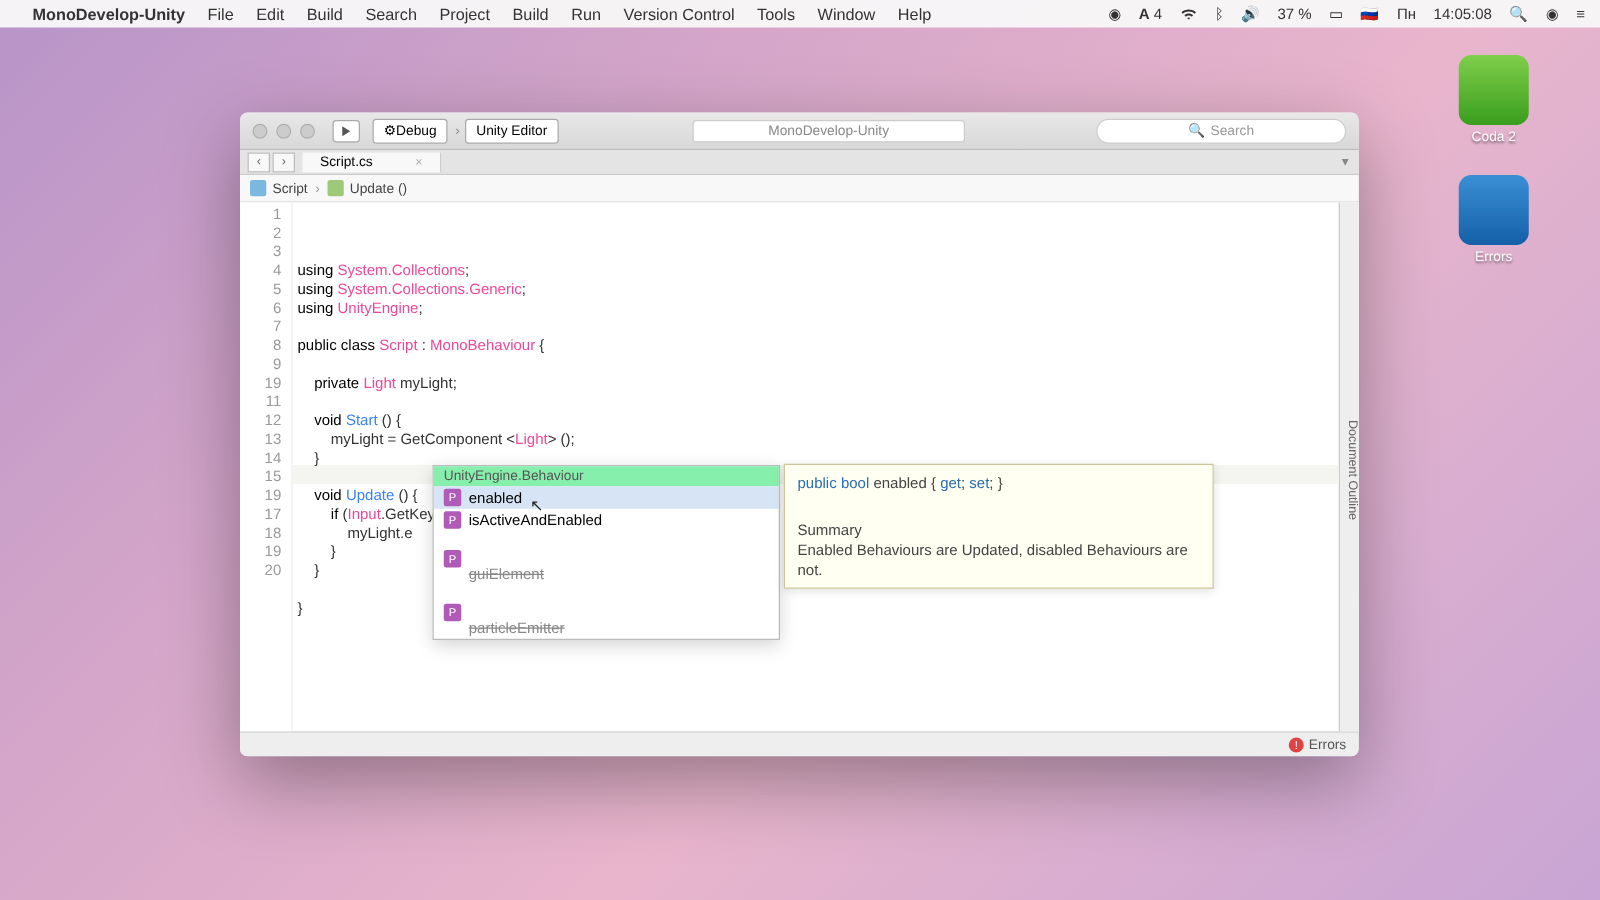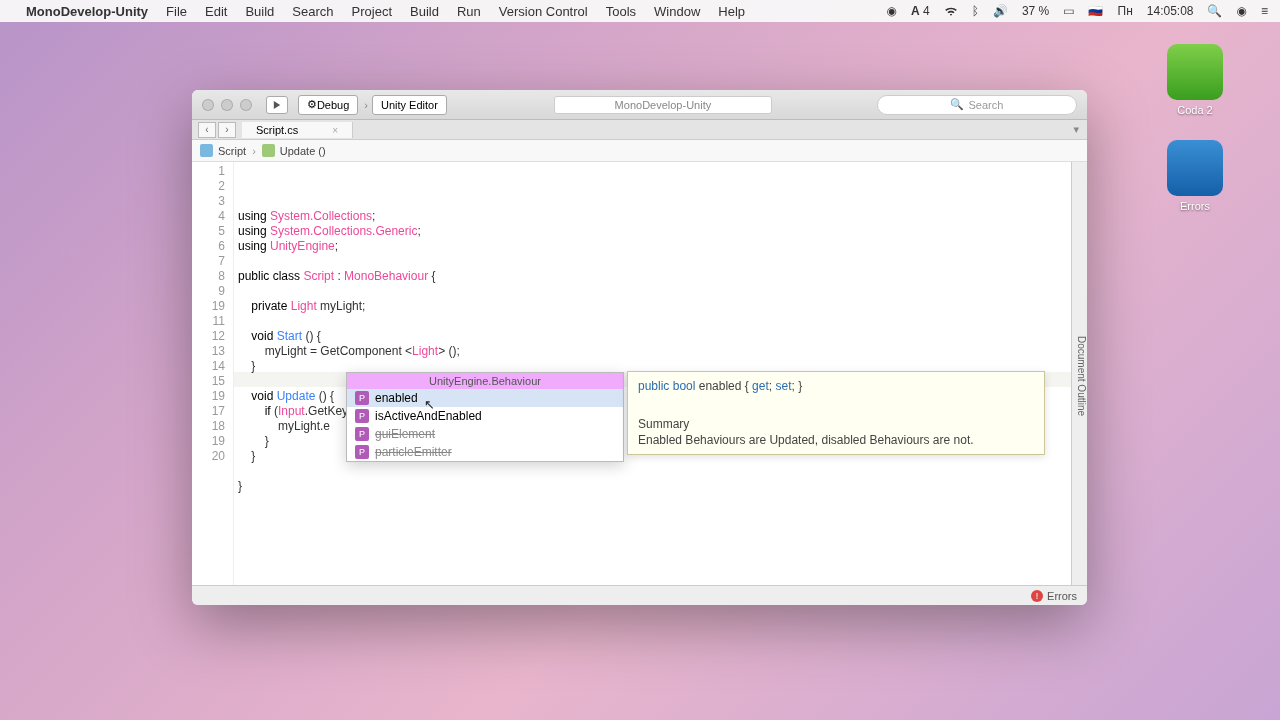--- a/index.html
+++ b/index.html
@@ -45,29 +45,29 @@
 .code { flex:1; padding:2px 0 0 4px; font:12px/15px Menlo,Consolas,monospace; white-space:pre; color:#333; position:relative; }
 .currentline { position:absolute; left:0; right:0; height:15px; background:#f4f4f0; z-index:0; }
 .k-blue { color:#000000; }
 .k-teal { color:#ec4899; }
 .k-orange { color:#c26a1a; }
 .k-gray { color:#3b82f6; }
 .outline-tab { width:16px; background:#eee; border-left:1px solid #ccc; writing-mode:vertical-rl; text-align:center; font-size:10px; color:#666; padding-top:6px; }
 
 
 .popup { position:absolute; left:346px; top:372px; width:278px; background:#fff; border:1px solid #bbb; box-shadow:0 4px 14px rgba(0,0,0,0.18); font:12px Menlo,Consolas,monospace; z-index:50; }
-.popup .grouphdr { background:#f0abfc; padding:2px 8px; color:#555; font:11px -apple-system,Arial;text-align:center; }
+.popup .grouphdr { background:#86efac; padding:2px 8px; color:#555; font:11px -apple-system,Arial; }
 .popup .row { display:flex; align-items:center; padding:2px 8px; gap:6px; }
 .popup .row.sel { background:#d6e4f5; }
 .popup .picon { width:14px; height:14px; background:#b05bb8; border-radius:2px; display:flex; align-items:center; justify-content:center; color:#fff; font:9px Arial; }
-.popup .strike { text-decoration:line-through; color:#888; }
+.popup .strike { text-decoration:line-through; color:#888;margin-top:25px; }
 .cursor-arrow { position:absolute; left:424px; top:397px; z-index:60; font-size:13px; color:#222; pointer-events:none; }
 
 
-.tooltip { position:absolute; left:627px; top:371px; width:418px; background:#fffff2; border:1px solid #ccc69a; box-shadow:0 2px 8px rgba(0,0,0,0.12); padding:6px 10px; font:12px/16px Menlo,Consolas,monospace; color:#444; z-index:50; }
+.tooltip { position:absolute; left:627px; top:371px; width:344px; background:#fffff2; border:1px solid #ccc69a; box-shadow:0 2px 8px rgba(0,0,0,0.12); padding:6px 10px; font:12px/16px Menlo,Consolas,monospace; color:#444; z-index:50; }
 .tooltip .sig .kw { color:#2a6db0; }
 .tooltip .summary-label { margin-top:22px; display:block; }
 
 
 .statusbar { height:20px; background:#eee; border-top:1px solid #ccc; display:flex; align-items:center; justify-content:flex-end; padding:0 10px; font-size:11px; color:#555; }
 .statusbar .erricon { width:12px; height:12px; background:#d44; border-radius:50%; margin-right:4px; display:inline-flex; align-items:center; justify-content:center; color:#fff; font-size:9px; }
 </style>
 </head>
 <body>
 

